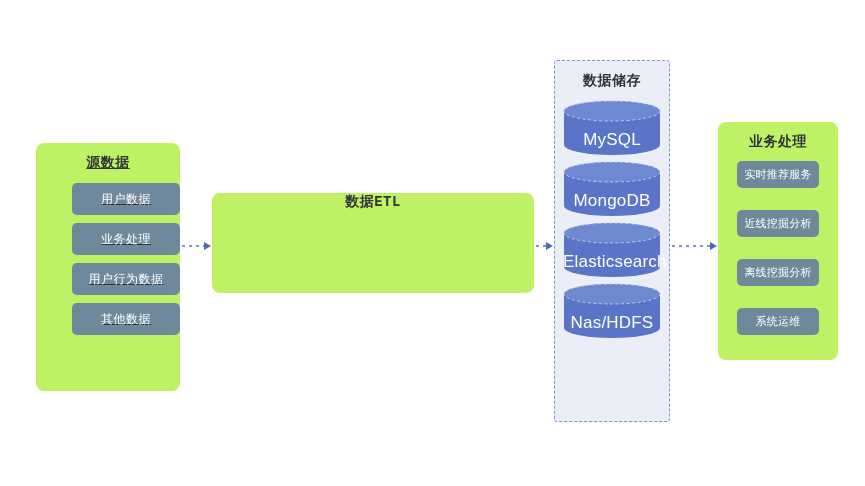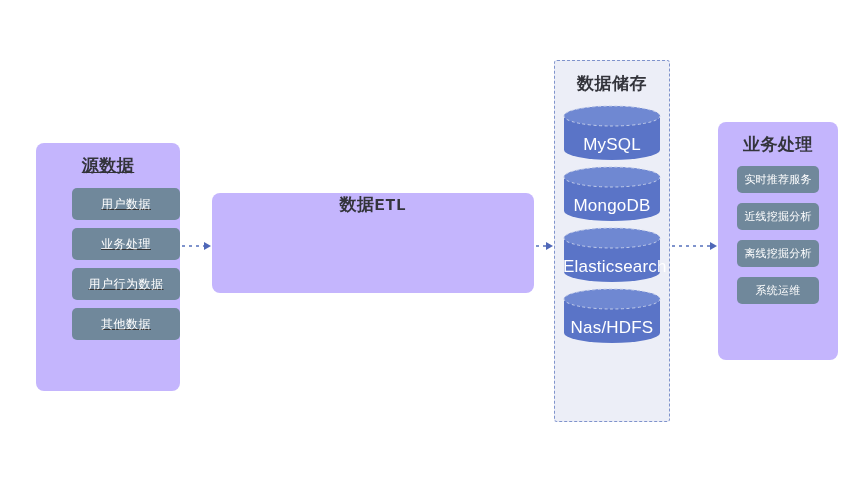--- a/index.html
+++ b/index.html
@@ -19,27 +19,27 @@
 
   .stage {
     position: absolute;
     left: 0; top: 0;
     width: 865px; height: 486px;
   }
 
   
   .panel {
     position: absolute;
-    background: #c4b5fd;
+    background: #bef264;
     border-radius: 8px;
     box-sizing: border-box;
   }
   .panel-title {
     text-align: center;
-    font-size: 17px;
+    font-size: 14px;
     font-weight: bold;
     color: #33343b;
     letter-spacing: 0.5px;
   }
 
   
   #panel-source {
     left: 36px; top: 143px;
     width: 144px; height: 248px; text-decoration: underline;
   }
@@ -158,21 +158,21 @@
   #panel-business {
     left: 718px; top: 122px;
     width: 120px; height: 238px;
   }
   #panel-business .panel-title { margin-top: 11px; }
   .biz-list {
     margin-top: 10px;
     display: flex;
     flex-direction: column;
     align-items: center;
-    gap: 10px;
+    gap: 22px;
   }
   .biz-box {
     width: 82px;
     height: 27px;
     background: #70889b;
     border-radius: 5px;
     display: flex;
     align-items: center;
     justify-content: center;
     color: #ffffff;

